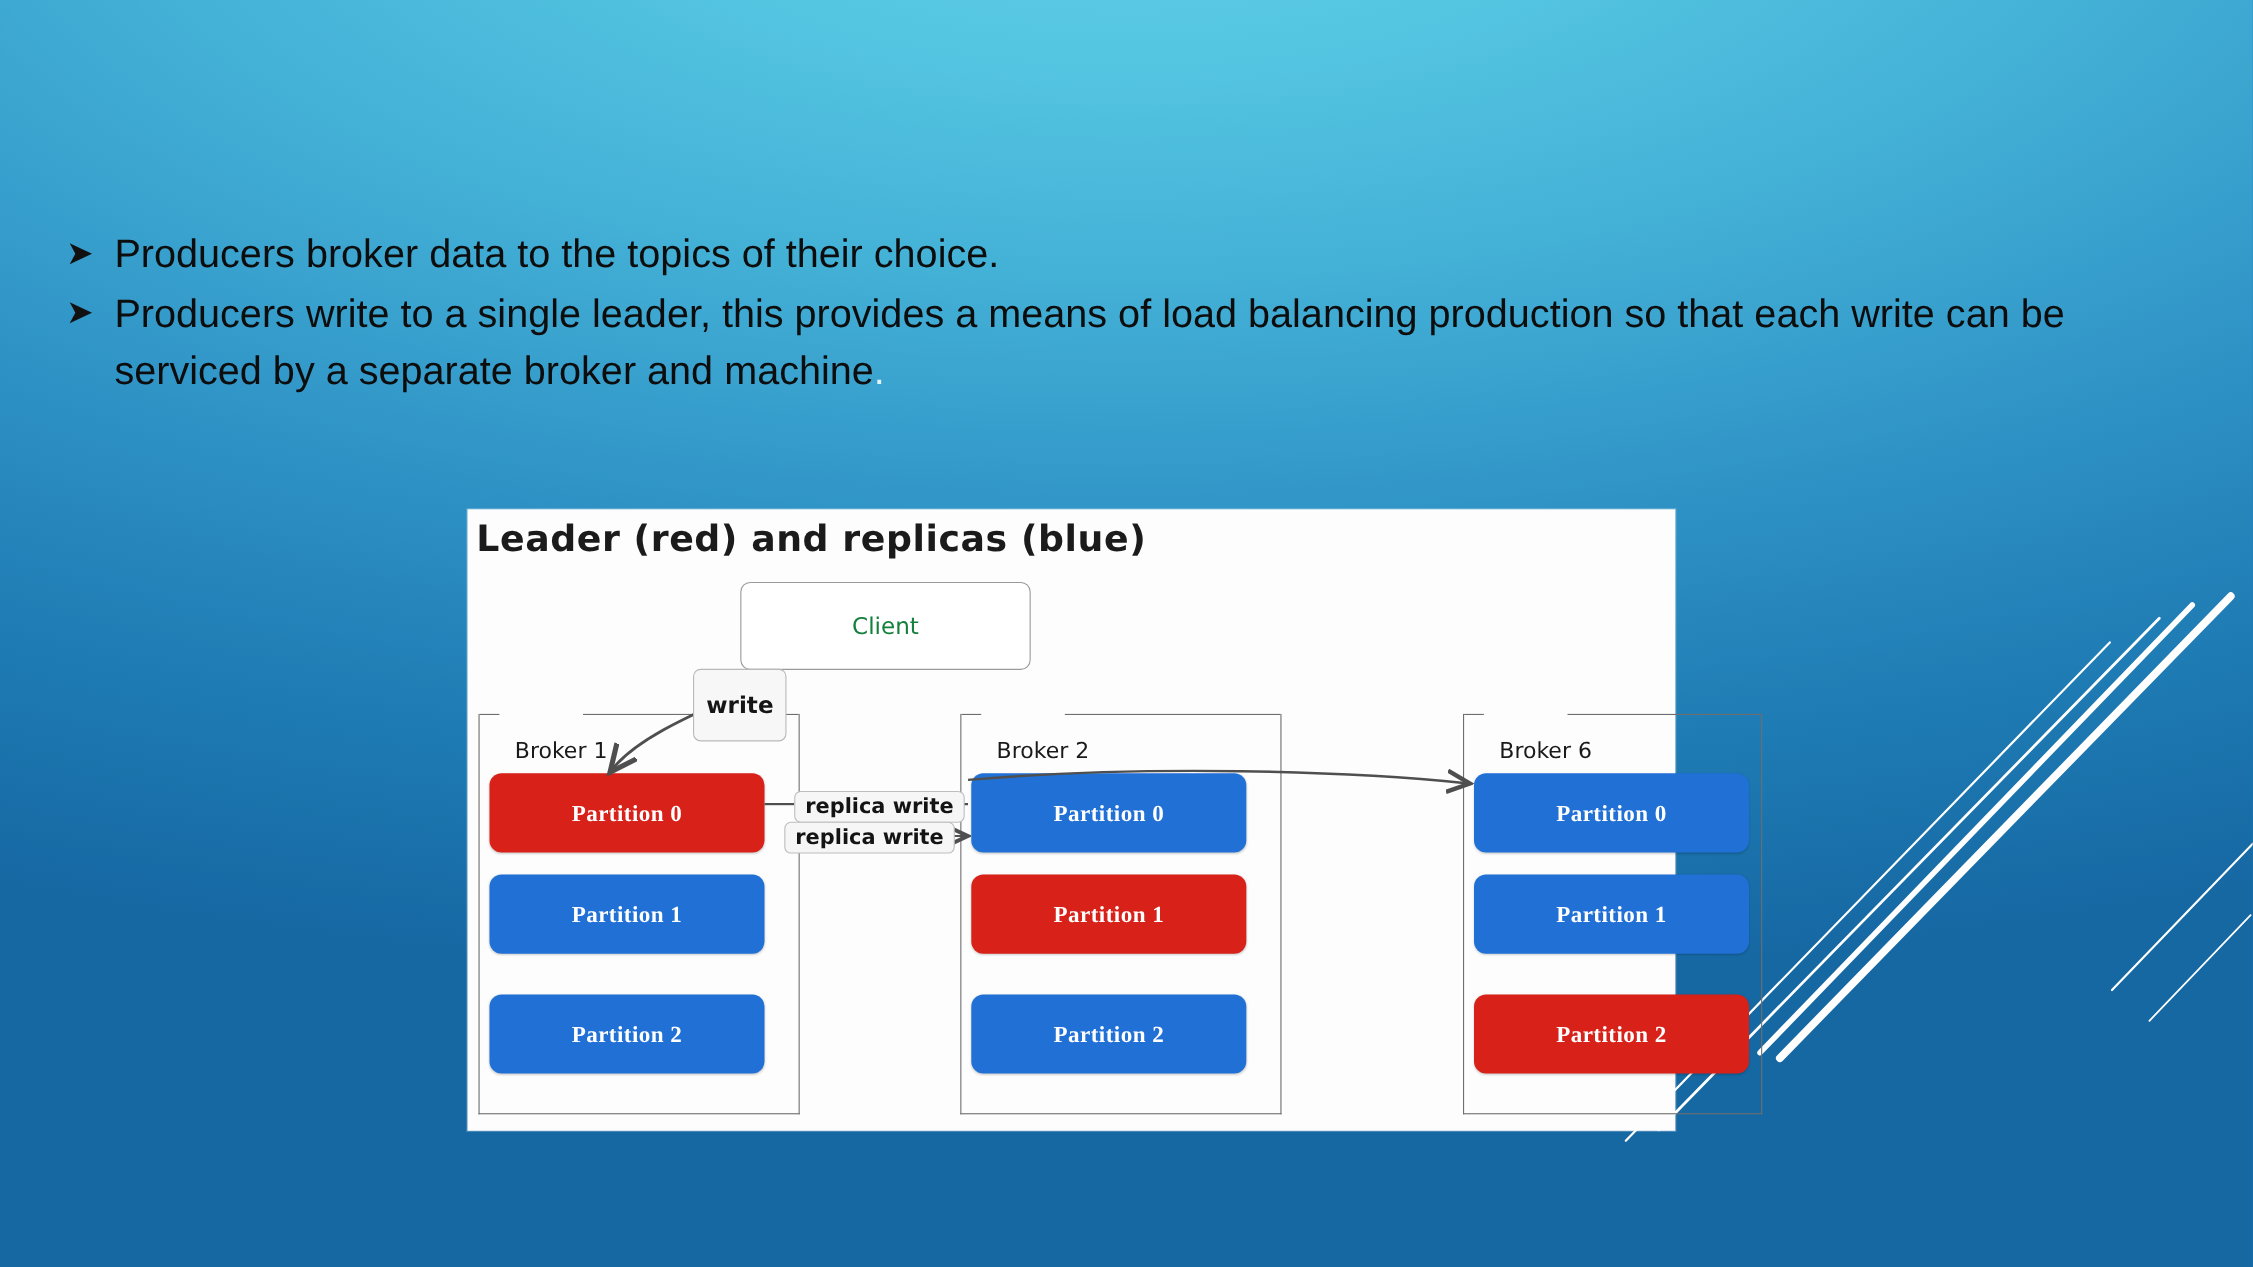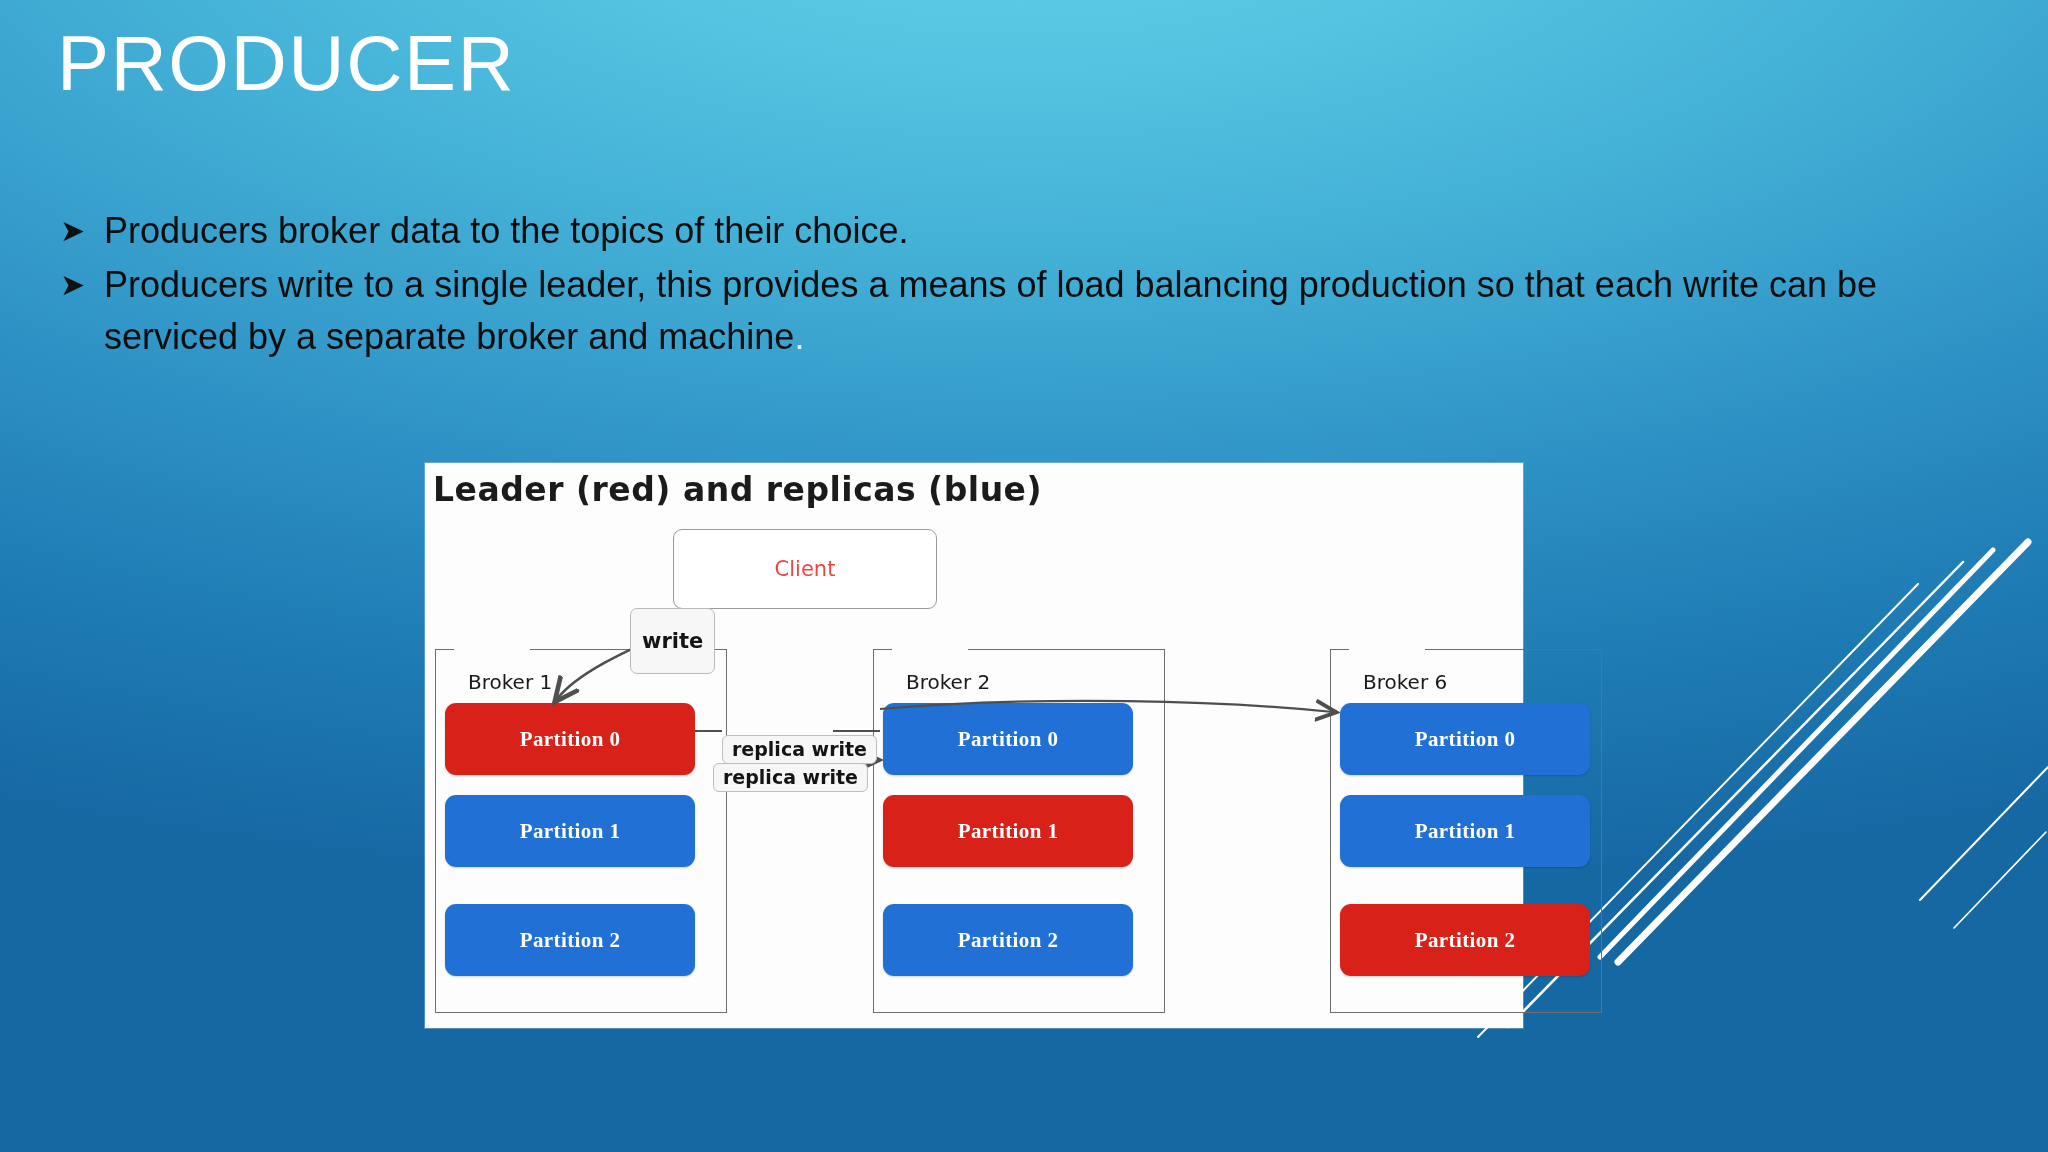--- a/index.html
+++ b/index.html
@@ -58,21 +58,21 @@
     white-space:nowrap;
   }
 
   
   .client-box{
     position:absolute;left:248px;top:66px;
     width:262px;height:78px;
     border:1.6px solid #9a9a9a;border-radius:9px;
     background:#fff;
     display:flex;align-items:center;justify-content:center;
-    font-size:21px;color:#ef4444;
+    font-size:21px;color:#15803d;
     font-family:"DejaVu Sans",sans-serif;
   }
   
   .write-label{
     position:absolute;left:205px;top:145px;
     padding:19px 11px;
     border:1.2px solid #b9b9b9;border-radius:7px;
     background:#f7f7f7;
     font-size:21px;color:#151515;font-weight:600;
     font-family:"DejaVu Sans",sans-serif;
@@ -121,21 +121,21 @@
   .p-row2{top:441px;}
 
   
   .replica-label{
     position:absolute;
     padding:1px 9px;
     border:1.2px solid #bdbdbd;border-radius:6px;
     background:#f6f6f6;
     font-size:19px;color:#141414;font-weight:600;
     font-family:"DejaVu Sans",sans-serif;
-    line-height:25px;white-space:nowrap;z-index:6;margin-top:16px;
+    line-height:25px;white-space:nowrap;z-index:6;
   }
   .rl1{left:297px;top:256px;}
   .rl2{left:288px;top:284px;}
 
   .arrows{position:absolute;left:0;top:0;width:1182px;height:565px;pointer-events:none;z-index:4;}
 </style>
 </head>
 <body>
 
 <div class="slide">
@@ -146,21 +146,20 @@
         <line x1="880" y1="10" x2="470" y2="430" stroke-width="7"></line>
         <line x1="845" y1="18" x2="452" y2="425" stroke-width="5"></line>
         <line x1="815" y1="30" x2="360" y2="495" stroke-width="2.5"></line>
         <line x1="770" y1="52" x2="330" y2="505" stroke-width="2"></line>
         <line x1="900" y1="235" x2="772" y2="368" stroke-width="2"></line>
         <line x1="898" y1="300" x2="806" y2="396" stroke-width="1.6"></line>
       </g>
     </svg>
   </div>
 
-  <div class="title">PRODUCER</div>
 
   <div class="bullets">
     <div class="bullet">
       <span class="bmark">➤</span>
       <span class="btext">Producers broker data to the topics of their choice.</span>
     </div>
     <div class="bullet">
       <span class="bmark">➤</span>
       <span class="btext"><span>Producers write to a single leader, this provides a means of load balancing production so that each write can be serviced by a separate broker and machine</span><span class="tail-dot">.</span></span>
     </div>

